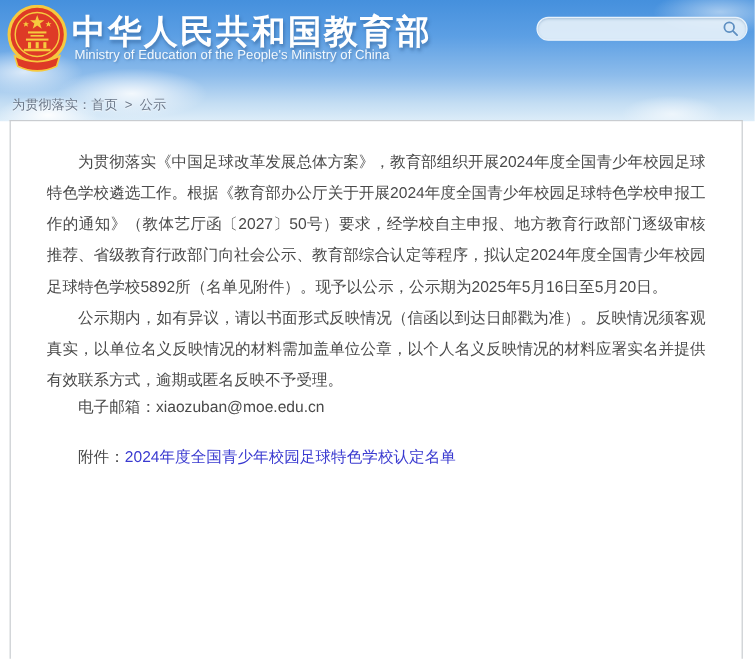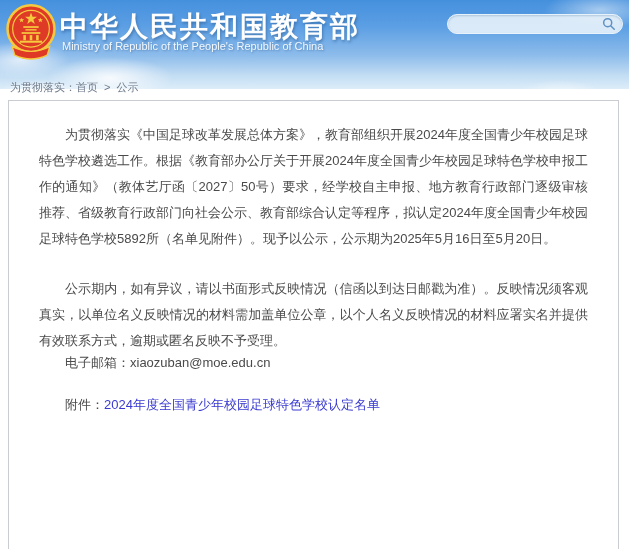--- a/index.html
+++ b/index.html
@@ -3,21 +3,21 @@
 <meta charset="utf-8">
 <style>
   html,body{margin:0;padding:0;}
   body{
     width:629px;height:549px;position:relative;overflow:hidden;
     font-family:"Liberation Sans","DejaVu Sans",sans-serif;
     background:#ffffff;
   }
   
   .sky{
-    position:absolute;top:0;left:0;width:629px;height:89px;
+    position:absolute;top:0;left:0;width:629px;height:101px;
     background:
       radial-gradient(60px 24px at 40px 96px, rgba(255,255,255,.95) 0%, rgba(255,255,255,0) 70%),
       radial-gradient(90px 30px at 110px 78px, rgba(255,255,255,.85) 0%, rgba(255,255,255,0) 70%),
       radial-gradient(70px 26px at 20px 60px, rgba(255,255,255,.7) 0%, rgba(255,255,255,0) 70%),
       radial-gradient(80px 26px at 600px 10px, rgba(255,255,255,.5) 0%, rgba(255,255,255,0) 70%),
       radial-gradient(60px 22px at 560px 95px, rgba(255,255,255,.6) 0%, rgba(255,255,255,0) 70%),
       linear-gradient(180deg,#4590dd 0%, #5c9fe4 30%, #8dbceb 62%, #c3ddf3 85%, #ddedf9 100%);
   }
   .emblem{position:absolute;left:5px;top:4px;width:52px;height:58px;}
   .site-title{
@@ -55,21 +55,21 @@
     padding:0 30px;
   }
   .doc-title{
     margin:29px 0 0 0;text-align:center;font-size:15px;font-weight:bold;color:#333333;
   }
   .para{
     font-size:13px;color:#4a4a4a;line-height:26px;text-indent:2em;
     text-align:justify;margin:0;
   }
   .para-1{margin-top:21px;}
-  .para-2{margin-top:24px;}
+  .para-2{}
   .info-line{
     font-size:13px;color:#4a4a4a;line-height:18px;text-indent:2em;margin:0;
   }
   .email-line{}
   .address-line{margin-top:21px;}
   .attachment-line{margin-top:24px;}
   .attachment-link{color:#3a3ad0;text-decoration:none;cursor:pointer;}
 </style>
 </head>
 <body>
@@ -91,21 +91,21 @@
     <rect x="19" y="33" width="22" height="2" fill="#f6c93e"></rect>
     <rect x="21" y="36.5" width="3" height="6" fill="#f6c93e"></rect>
     <rect x="28.5" y="36.5" width="3" height="6" fill="#f6c93e"></rect>
     <rect x="36" y="36.5" width="3" height="6" fill="#f6c93e"></rect>
     <rect x="17" y="43" width="26" height="2.4" fill="#f6c93e"></rect>
 
     <path d="M8 50 Q30 61 52 50 L49 60 Q30 69 11 60 Z" fill="#de3a26" stroke="#f6c93e" stroke-width="1.6"></path>
   </svg>
 
   <div class="site-title">中华人民共和国教育部</div>
-  <div class="site-subtitle">Ministry of Republic of the People's Republic of China</div>
+  <div class="site-subtitle">Ministry of Education of the People's Ministry of China</div>
 
   <div class="search-pill">
     <input class="search-input" type="text" placeholder="" style="">
     <svg class="search-icon" viewBox="0 0 16 16">
       <circle cx="6.5" cy="6.5" r="4.6" fill="none" stroke="#5f90c2" stroke-width="1.7"></circle>
       <line x1="10.2" y1="10.2" x2="14" y2="14" stroke="#5f90c2" stroke-width="1.7" stroke-linecap="round"></line>
     </svg>
   </div>
 </div>
 

